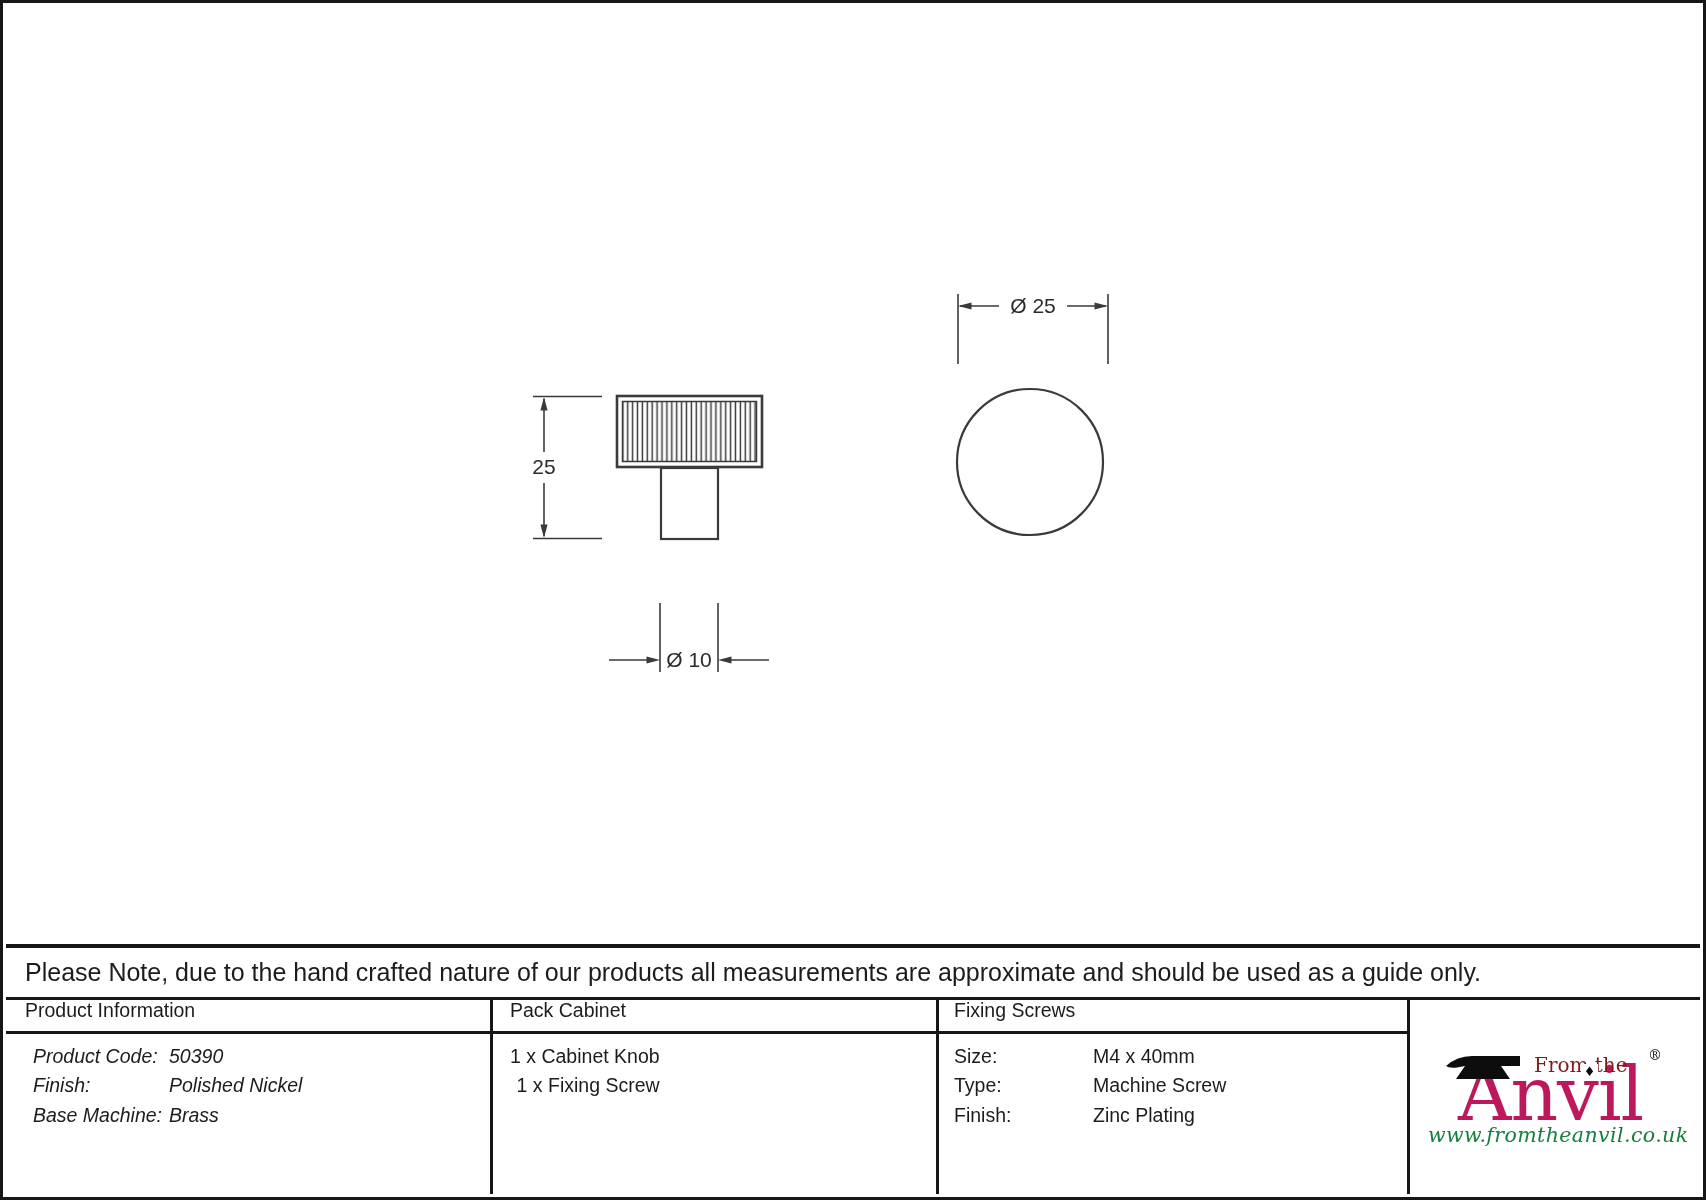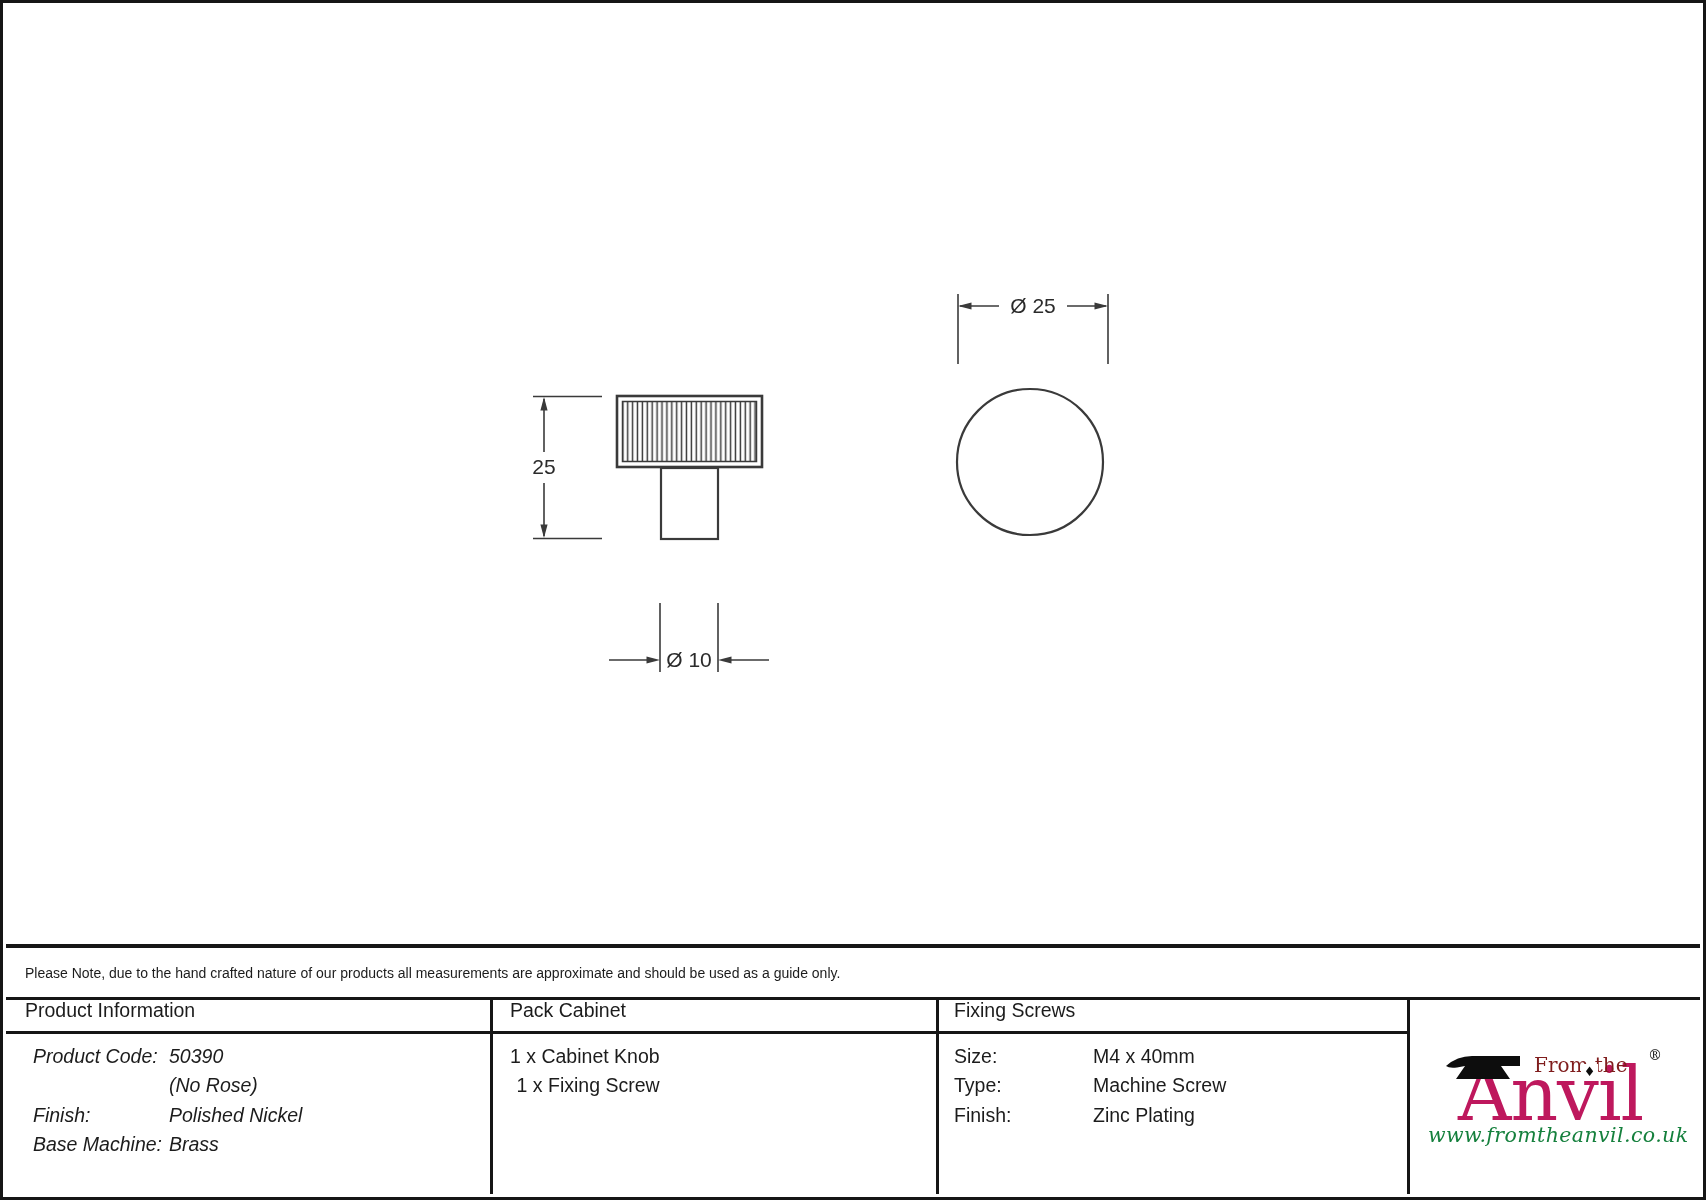--- a/index.html
+++ b/index.html
@@ -3,21 +3,21 @@
 <meta charset="utf-8">
 <style>
   html,body{margin:0;padding:0;width:1706px;height:1200px;background:#ffffff;overflow:hidden;}
   body{font-family:"Liberation Sans", sans-serif;color:#1c1c1c;position:relative;}
   .page{position:absolute;left:0;top:0;width:1706px;height:1200px;border:3px solid #161616;box-sizing:border-box;background:#fff;}
 
   
   .drawing{position:absolute;left:0;top:0;width:1706px;height:941px;}
 
   
-  .note-row{position:absolute;left:3px;right:3px;top:941px;height:49px;border-top:4px solid #161616;border-bottom:3px solid #161616;box-sizing:content-box;display:flex;align-items:center;padding-left:19px;font-size:14px;}
+  .note-row{position:absolute;left:3px;right:3px;top:941px;height:49px;border-top:4px solid #161616;border-bottom:3px solid #161616;box-sizing:content-box;display:flex;align-items:center;padding-left:19px;font-size:25px;}
   .header-bottom{position:absolute;left:3px;top:1028px;width:1401px;height:3px;background:#161616;}
   .vline{position:absolute;top:997px;bottom:3px;width:3px;background:#161616;}
   .v1{left:487px;} .v2{left:933px;} .v3{left:1404px;}
 
   
   .col-header{position:absolute;top:997px;height:21px;display:flex;align-items:center;font-size:19.5px;}
   .h1{left:22px;} .h2{left:507px;} .h3{left:951px;}
   .info-col{position:absolute;top:1039px;font-size:19.5px;line-height:29.4px;}
   .c1{left:30px;font-style:italic;} .c2{left:507px;text-align:right;} .c3{left:951px;}
   .info-row{display:flex;}
@@ -98,24 +98,20 @@
   <div class="col-header h1">Product Information</div>
   <div class="col-header h2">Pack Cabinet</div>
   <div class="col-header h3">Fixing Screws</div>
 
   <div class="info-col c1">
     <div class="info-row">
       <span class="info-label">Product Code:</span>
       <span class="info-value">50390</span>
     </div>
     <div class="info-row">
-      <span class="info-label"></span>
-      <span class="info-value">(No Rose)</span>
-    </div>
-    <div class="info-row">
       <span class="info-label">Finish:</span>
       <span class="info-value">Polished Nickel</span>
     </div>
     <div class="info-row">
       <span class="info-label">Base Machine:</span>
       <span class="info-value">Brass</span>
     </div>
   </div>
 
   <div class="info-col c2">

